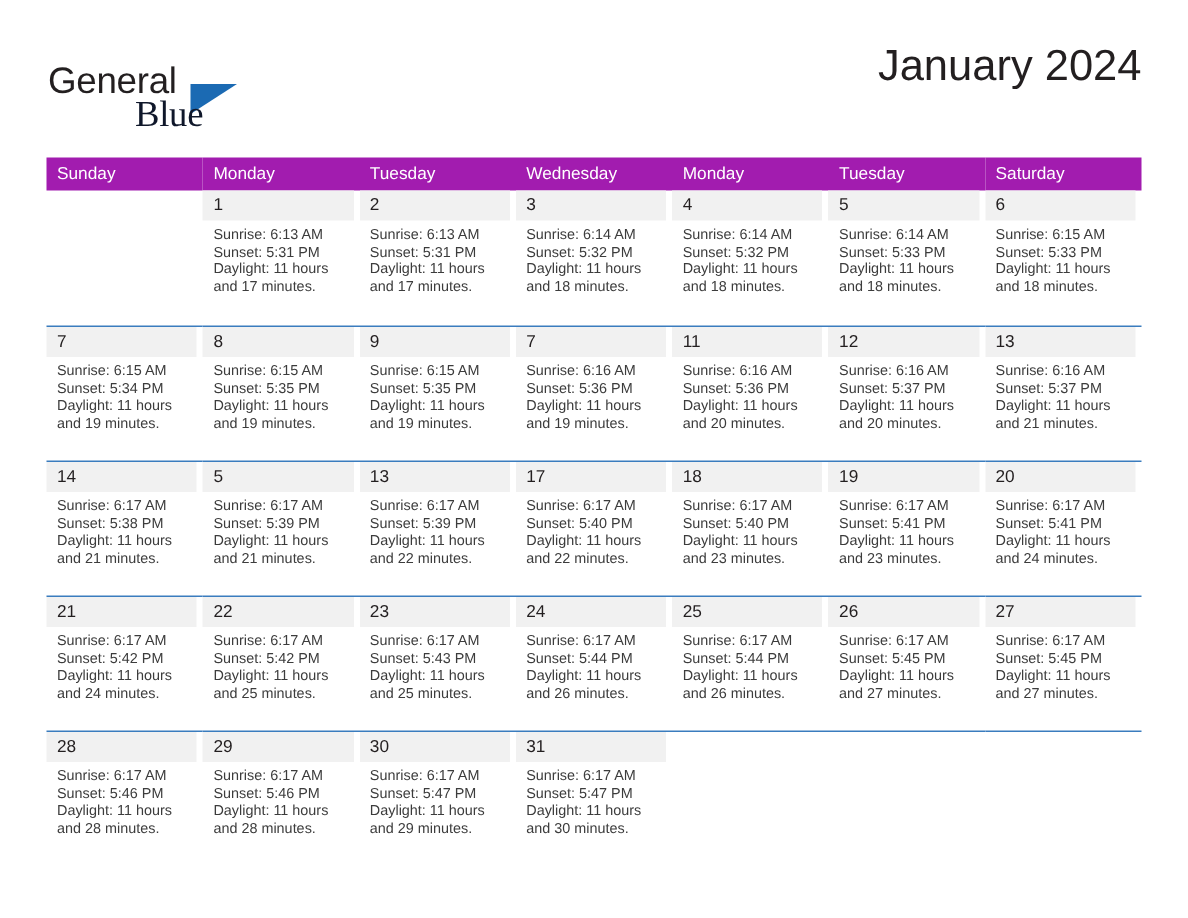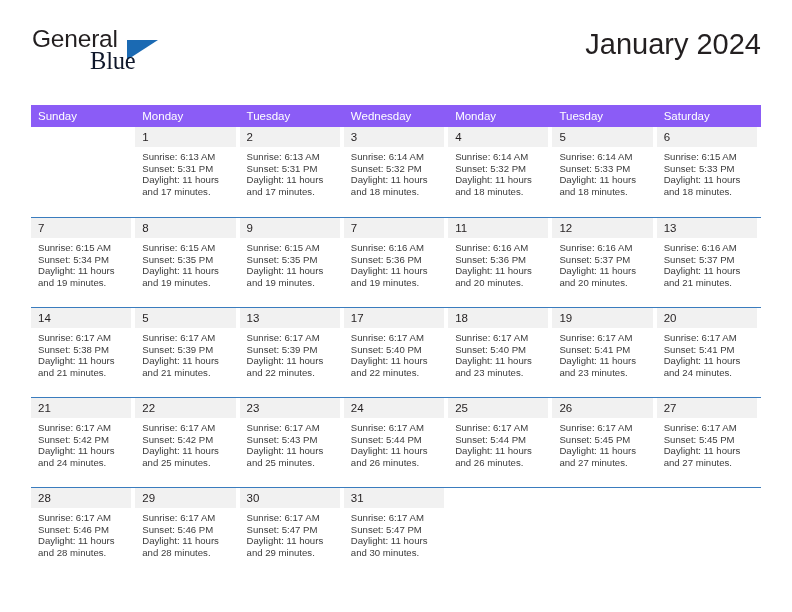--- a/index.html
+++ b/index.html
@@ -26,21 +26,21 @@
   .top-bar {
     position: absolute;
     left: 31px;
     top: 26px;
     right: 31px;
     height: 72px;
   }
   .brand {
     position: absolute;
     left: 0;
-    top: 0;
+    top: 16px;
     width: 230px;
     height: 60px;
   }
   .brand-general {
     position: absolute;
     left: 1px;
     top: 0px;
     font-size: 24.5px;
     letter-spacing: -0.2px;
     color: #231f20;
@@ -93,21 +93,21 @@
   
   .cal {
     position: absolute;
     left: 31px;
     top: 105px;
     width: 730px;
     border-collapse: collapse;
     table-layout: fixed;
   }
   .cal th {
-    background: #8b5cf6;
+    background: #a21caf;
     color: #ffffff;
     font-size: 11.5px;
     font-weight: 400;
     text-align: left;
     padding: 5px 0 5px 7px;
     height: 12px;
     border: none;
   }
   .cal td {
     vertical-align: top;

